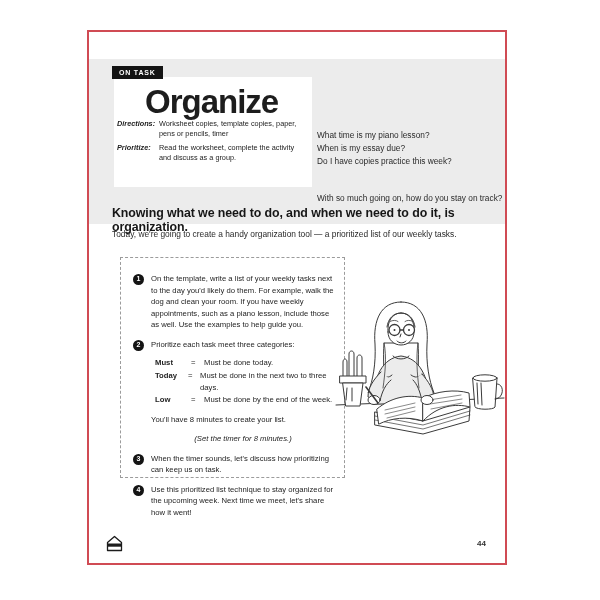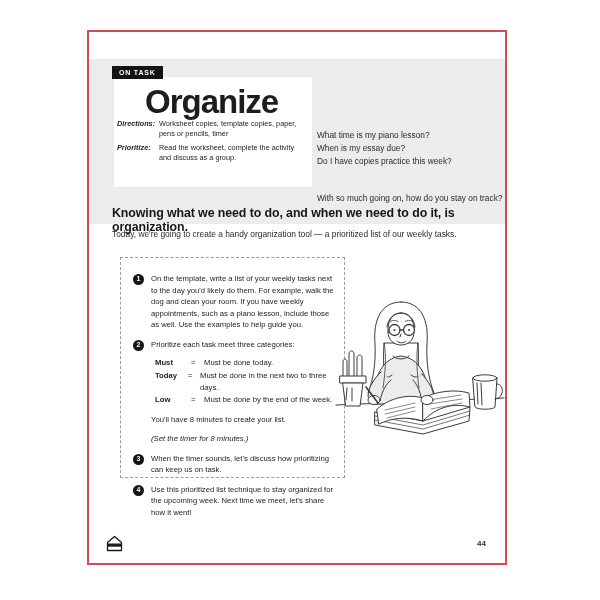--- a/index.html
+++ b/index.html
@@ -29,21 +29,21 @@
 
   .activity { position:absolute; left:31px; top:225px; width:225px; height:221px; border:1px dashed #9b9b9b; background:#fff; padding:15px 9px 8px 12px; }
   .act-badge { position:absolute; left:50%; top:-9px; transform:translateX(-50%); background:#141414; color:#fff; font-size:8px; font-weight:bold; letter-spacing:.6px; padding:4px 12px; white-space:nowrap; }
   .step { display:flex; gap:7px; margin-bottom:8px; font-size:7.7px; line-height:1.5; color:#242424; }
   .stepnum { width:11px; height:11px; border-radius:50%; background:#141414; color:#fff; font-size:7px; font-weight:bold; display:flex; align-items:center; justify-content:center; flex-shrink:0; margin-top:1px; }
   .priorities { margin:7px 0 7px 4px; }
   .prow { display:flex; font-size:7.7px; line-height:1.6; }
   .prow .plbl { width:36px; font-weight:bold; }
   .prow .peq { width:13px; }
   .timer-note { margin-top:7px; }
-  .timer-dir { font-style:italic; margin-top:8px; }
+  .timer-dir { font-style:italic; margin-top:8px;text-align:center; }
 
   .illus { position:absolute; left:246px; top:256px; width:170px; height:162px; z-index:2; }
   .illus svg { width:100%; height:100%; }
 
   
   .logo { position:absolute; left:16px; bottom:11px; width:19px; height:17px; }
   .pagenum { position:absolute; right:19px; bottom:15px; font-size:8px; font-weight:bold; color:#333; }
 </style>
 </head>
 <body>

